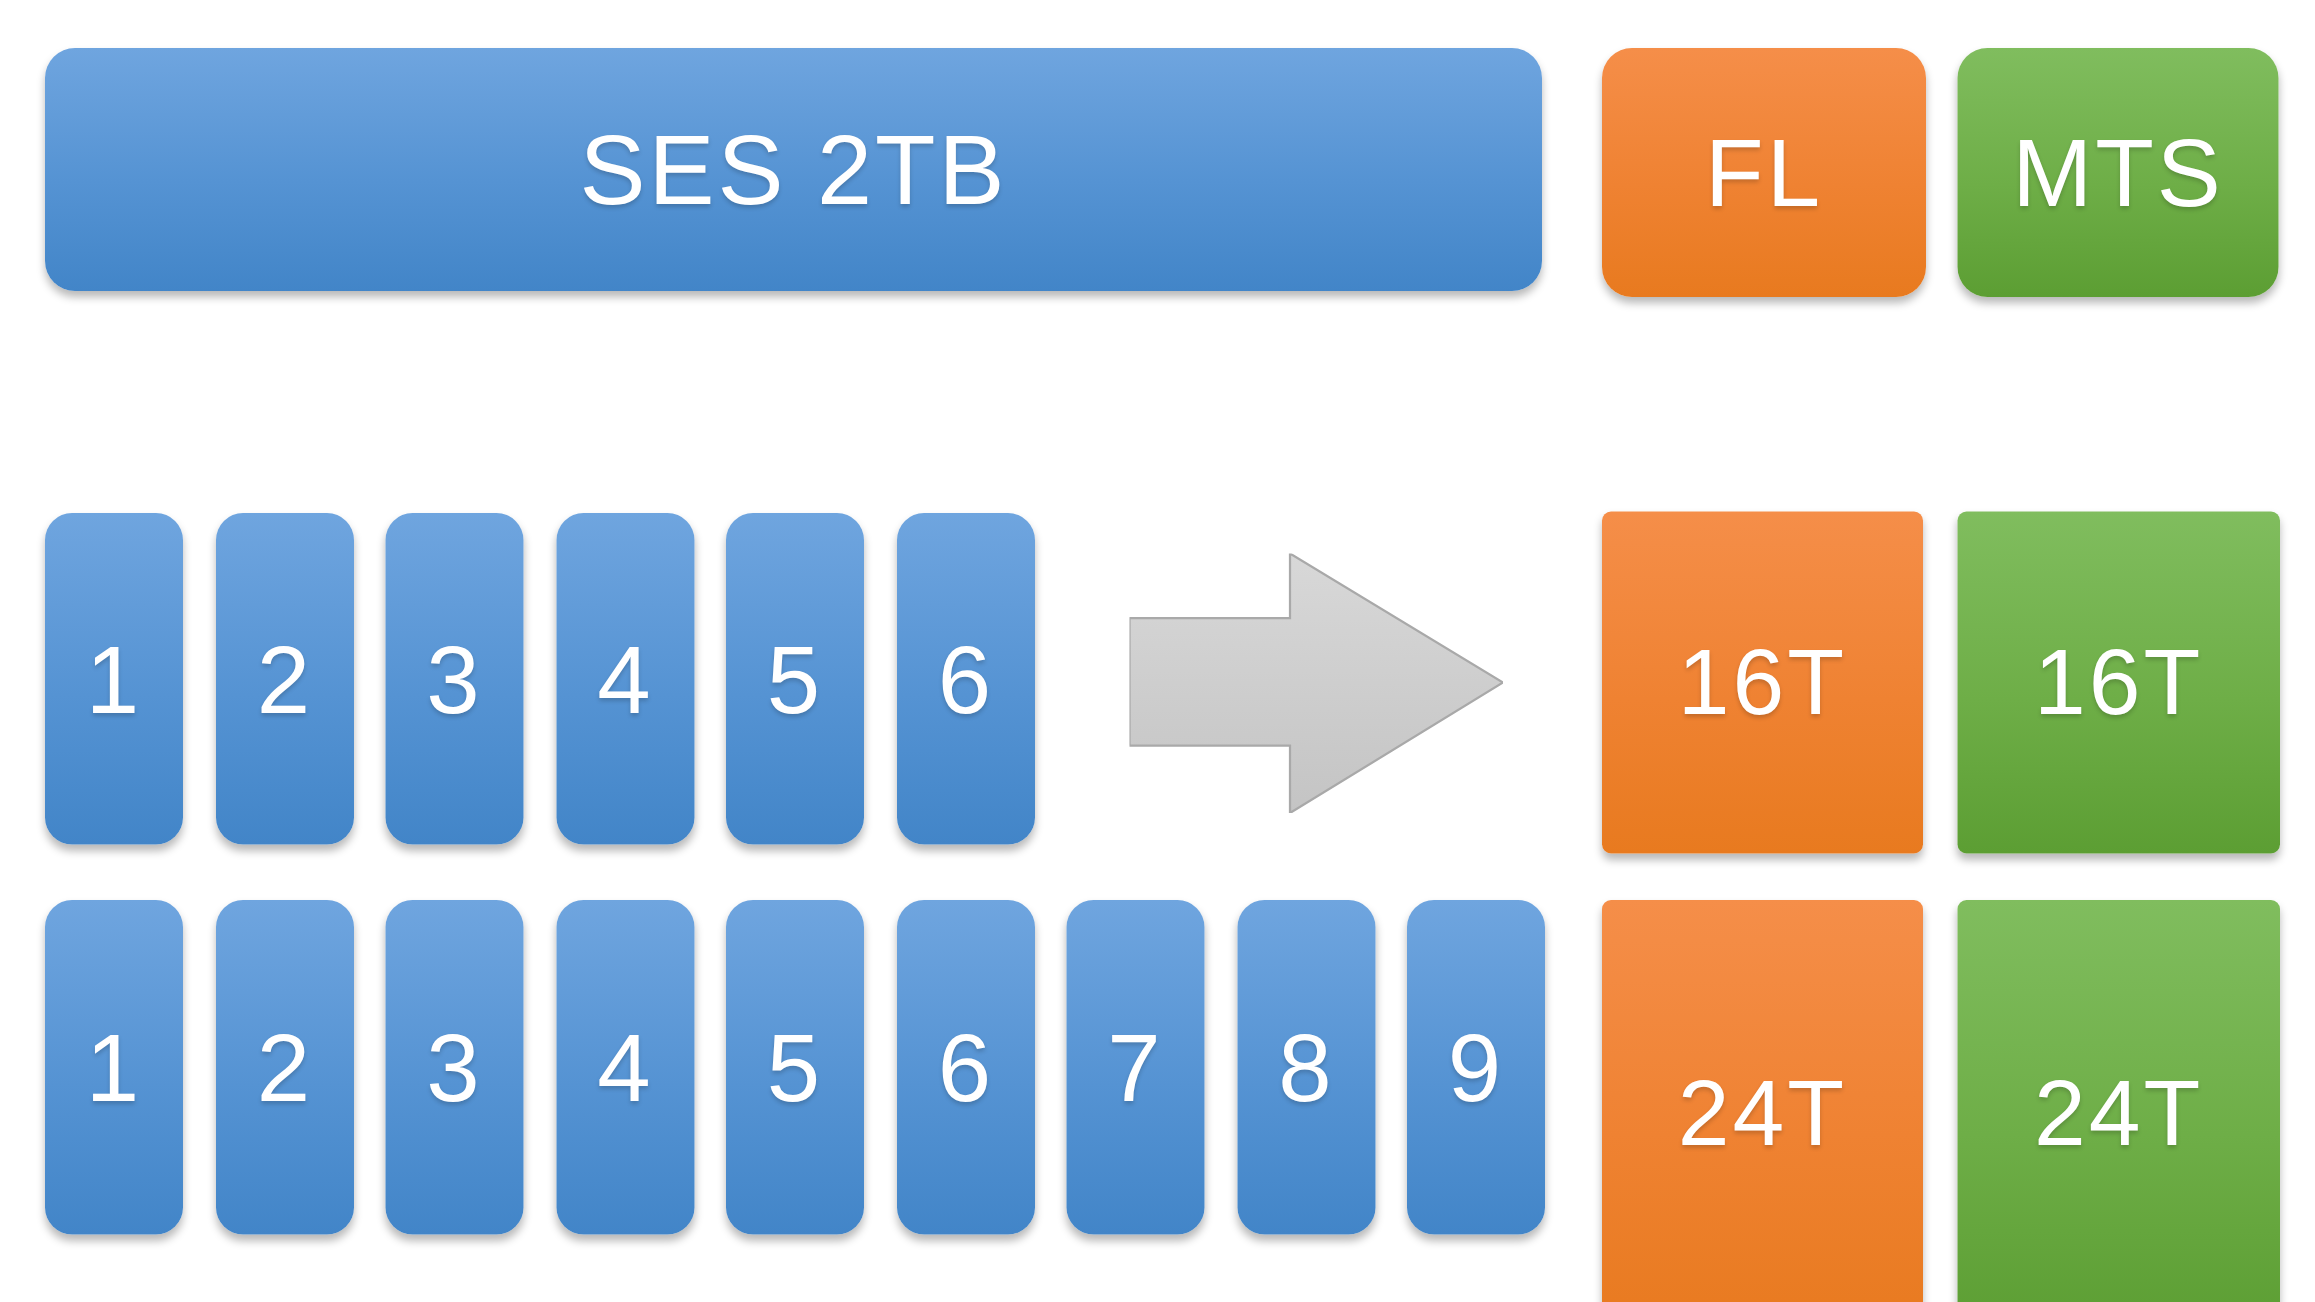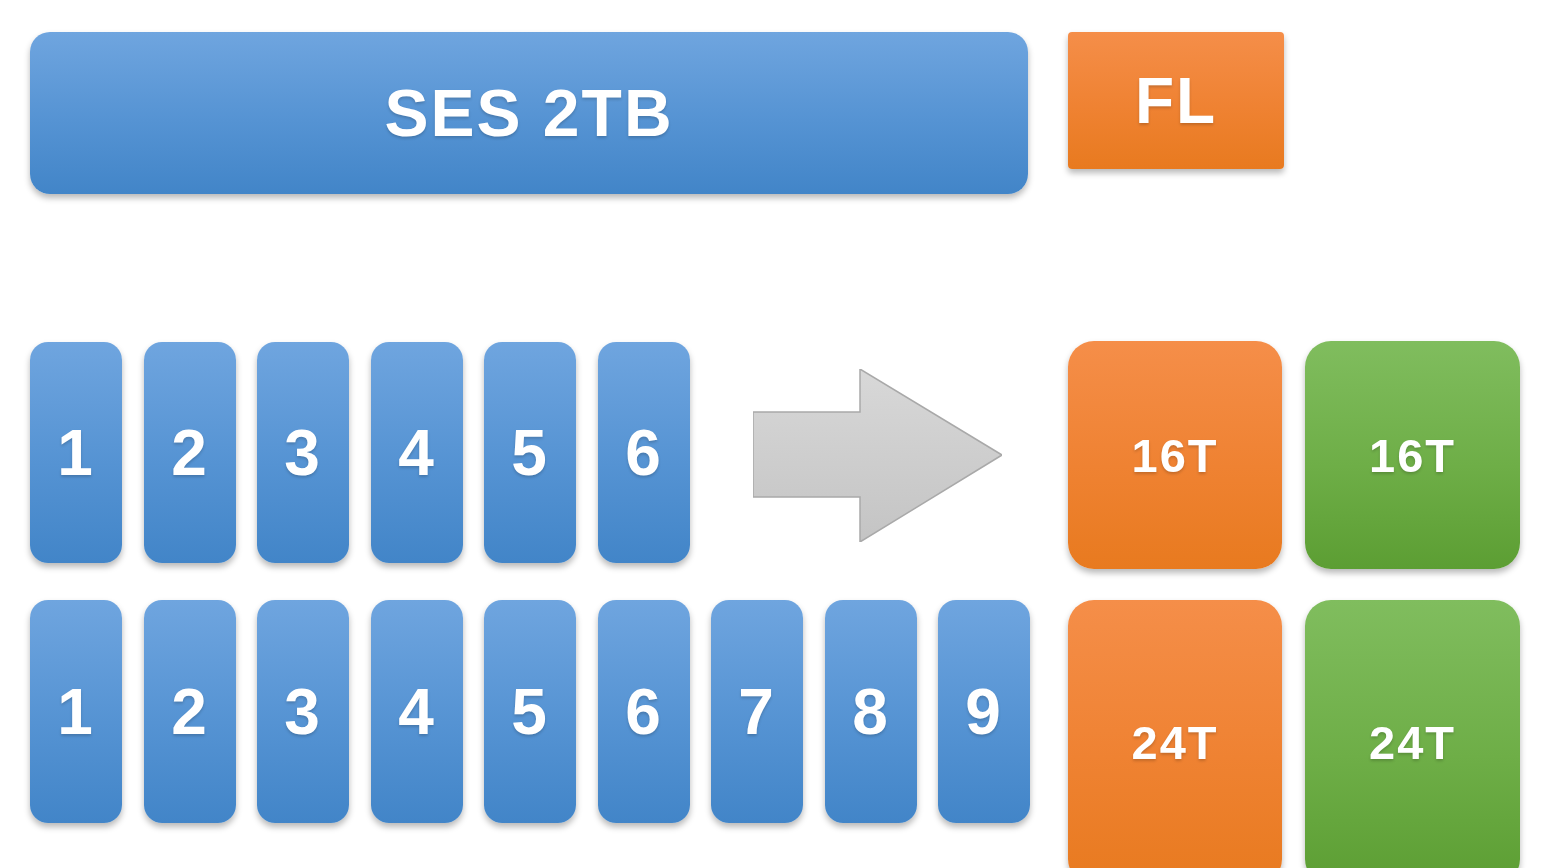--- a/index.html
+++ b/index.html
@@ -14,75 +14,76 @@
     height: 868px;
     background: #ffffff;
     overflow: hidden;
   }
   .box {
     position: absolute;
     display: flex;
     align-items: center;
     justify-content: center;
     color: #ffffff;
-    font-weight: 700;
+    font-weight: 400;
     letter-spacing: 2px;
     text-shadow: 0 2px 3px rgba(0,0,0,0.18);
     box-shadow: 0 4px 6px rgba(0,0,0,0.28);
     text-align: center;
   }
   .blue {
     background: linear-gradient(180deg, #6FA5DF 0%, #5593D3 55%, #4285C8 100%);
   }
   .orange {
     background: linear-gradient(180deg, #F58E49 0%, #EF8232 55%, #E87A1F 100%);
   }
   .green {
     background: linear-gradient(180deg, #80BD5E 0%, #6EAE47 55%, #5C9E33 100%);
   }
   .ses {
     left: 30px; top: 32px; width: 998px; height: 162px;
     border-radius: 20px;
     font-size: 66px;
   }
   .hdr-small {
-    top: 32px; height: 137px;
-    border-radius: 4px;
+    top: 32px; height: 166px;
+    border-radius: 20px;
     font-size: 64px;
   }
   .fl   { left: 1068px; width: 216px; }
   .mts  { left: 1305px; width: 214px; }
   .pill {
     width: 92px;
     border-radius: 18px;
     font-size: 64px;
   }
   .rowA { top: 342px; height: 221px; }
   .rowB { top: 600px; height: 223px; }
   .cap {
-    border-radius: 26px;
-    font-size: 47px;
+    border-radius: 6px;
+    font-size: 62px;
   }
   .cap-16 { top: 341px; height: 228px; }
   .cap-24 { top: 600px; height: 285px; }
   .cap-orange { left: 1068px; width: 214px; }
   .cap-green  { left: 1305px; width: 215px; }
   .arrow-wrap {
     position: absolute;
     left: 753px; top: 369px;
     width: 249px; height: 173px;
   }
 </style>
 </head>
 <body>
 
 <div class="canvas">
 
   <div class="box blue ses">SES 2TB</div>
   <div class="box orange hdr-small fl">FL</div>
+  <div class="box green hdr-small mts">MTS</div>
 
   <div class="box blue pill rowA" style="left:30px">1</div>
   <div class="box blue pill rowA" style="left:144px">2</div>
   <div class="box blue pill rowA" style="left:257px">3</div>
   <div class="box blue pill rowA" style="left:371px">4</div>
   <div class="box blue pill rowA" style="left:484px">5</div>
   <div class="box blue pill rowA" style="left:598px">6</div>
 
   <div class="arrow-wrap">
     <svg width="249" height="173" viewBox="0 0 249 173" xmlns="http://www.w3.org/2000/svg">

